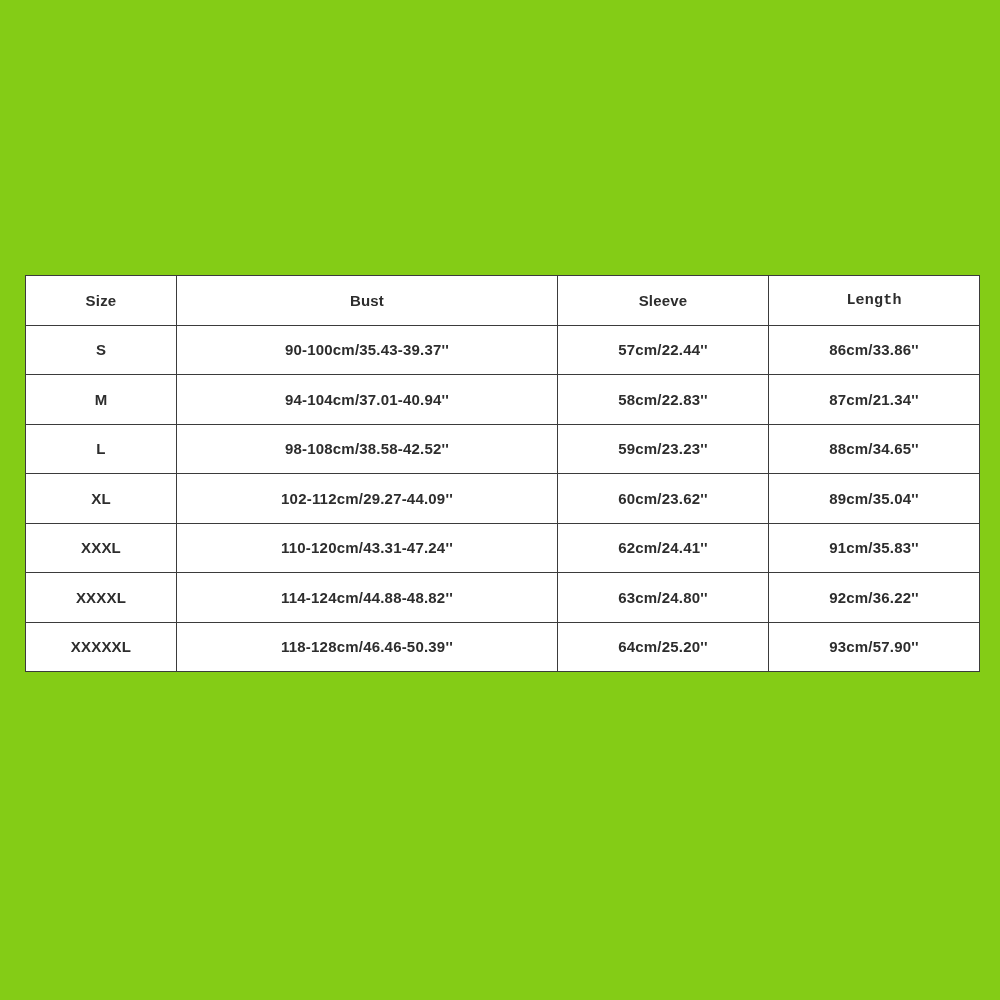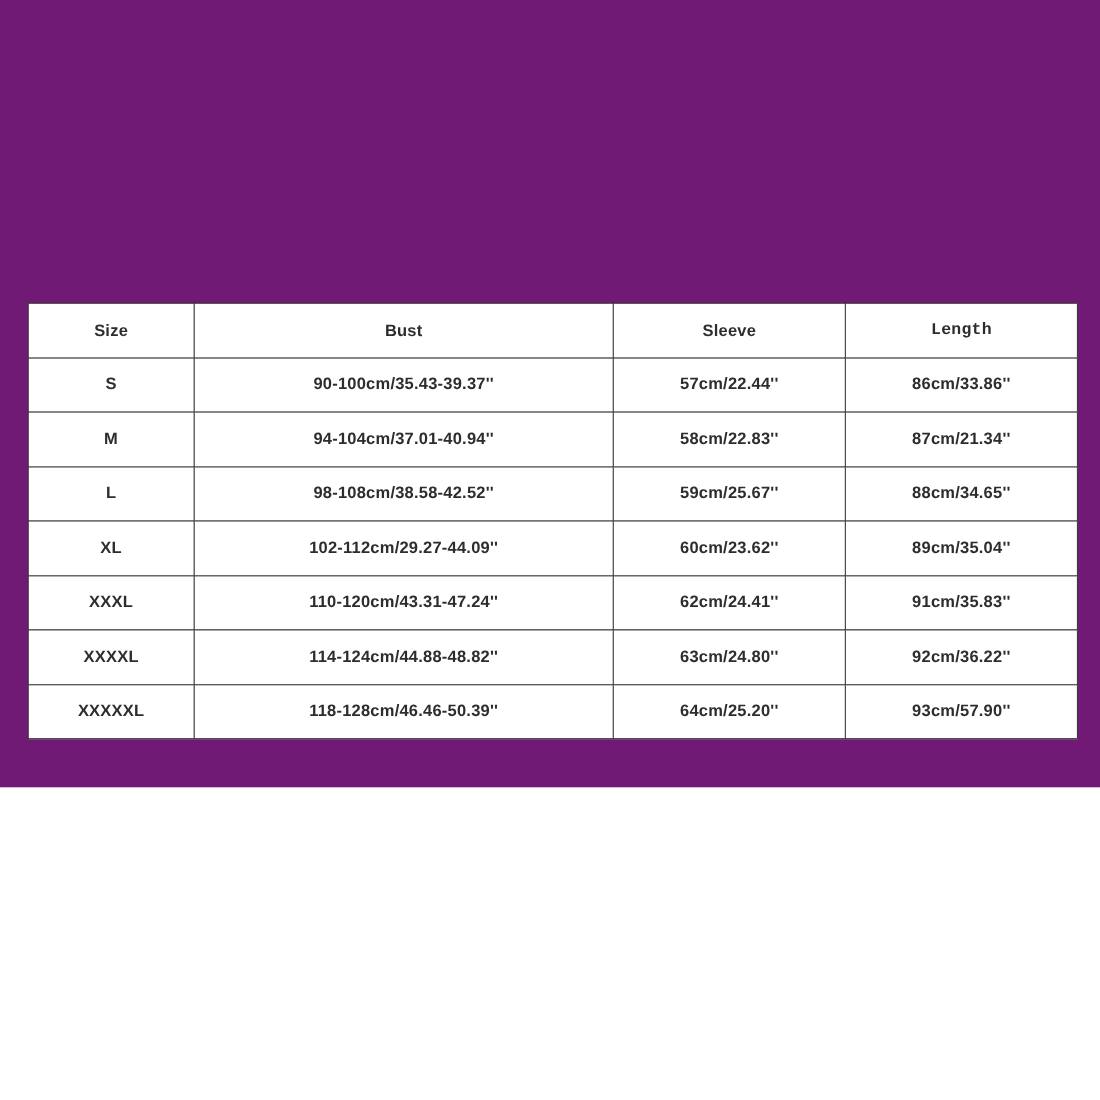--- a/index.html
+++ b/index.html
@@ -4,22 +4,22 @@
 <style>
   html, body {
     margin: 0;
     padding: 0;
     background: #ffffff;
     font-family: "Liberation Sans", sans-serif;
   }
   .canvas {
     position: relative;
     width: 1000px;
-    height: 716px;
-    background: #701a75;
+    height: 1000px;
+    background: #84cc16;
     overflow: hidden;
   }
   .size-chart {
     position: absolute;
     left: 25px;
     top: 275px;
     width: 950px;
     border-collapse: collapse;
     table-layout: fixed;
   }
@@ -63,21 +63,21 @@
       </tr>
       <tr>
         <td>M</td>
         <td>94-104cm/37.01-40.94''</td>
         <td>58cm/22.83''</td>
         <td>87cm/21.34''</td>
       </tr>
       <tr>
         <td>L</td>
         <td>98-108cm/38.58-42.52''</td>
-        <td>59cm/25.67''</td>
+        <td>59cm/23.23''</td>
         <td>88cm/34.65''</td>
       </tr>
       <tr>
         <td>XL</td>
         <td>102-112cm/29.27-44.09''</td>
         <td>60cm/23.62''</td>
         <td>89cm/35.04''</td>
       </tr>
       <tr>
         <td>XXXL</td>

